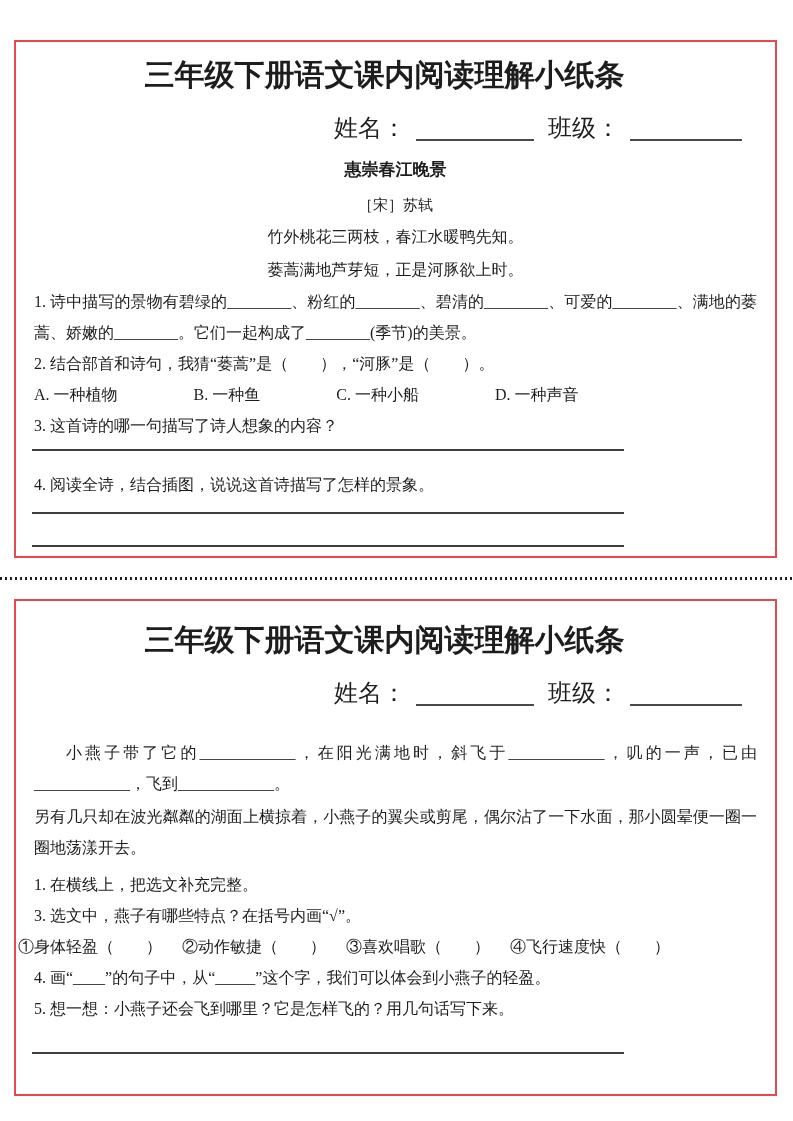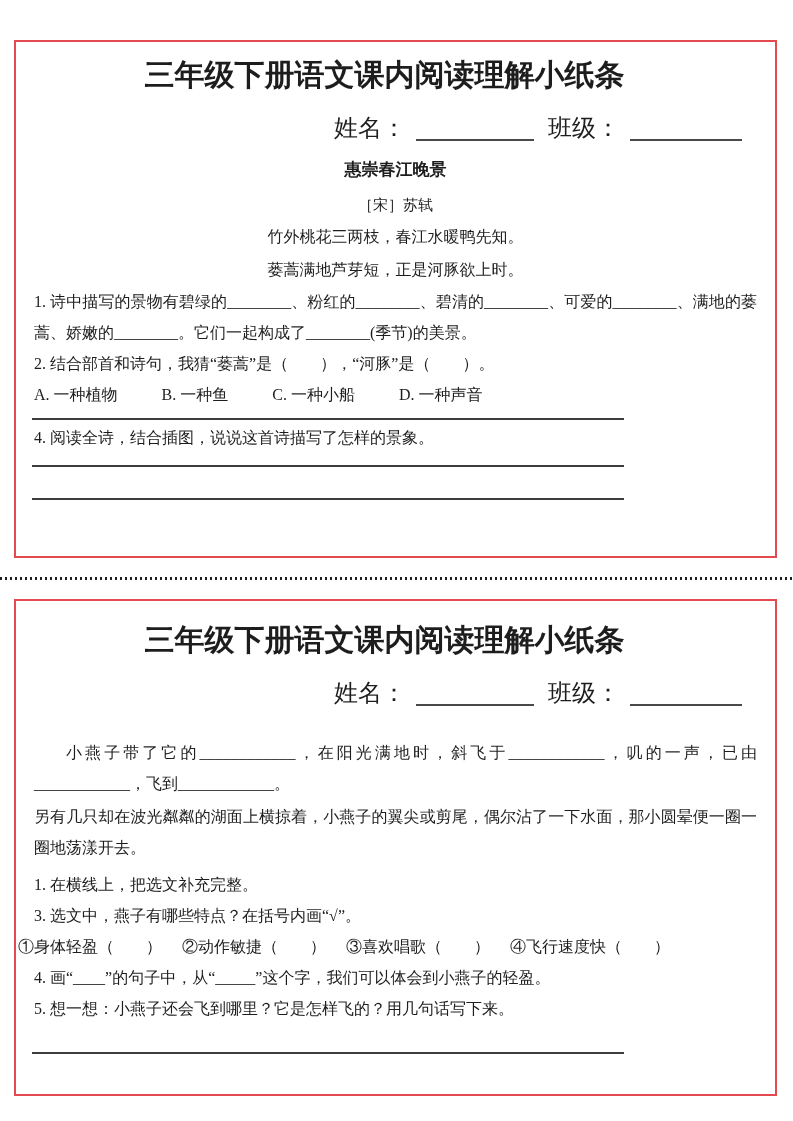--- a/index.html
+++ b/index.html
@@ -28,29 +28,29 @@
   .name-blank{width:118px;margin:0 14px 3px 10px;}
   .class-blank{width:112px;margin:0 0 3px 10px;}
   .poem-title{
     text-align:center;font-family:"Liberation Sans","DejaVu Sans",sans-serif;
     font-weight:bold;font-size:17px;line-height:20px;margin-top:16px;
   }
   .poem-author{text-align:center;font-size:15px;line-height:18px;margin-top:16px;}
   .poem-line{text-align:center;font-size:16px;line-height:20px;margin-top:13px;}
   .q{font-size:16px;line-height:31px;margin:0 18px;text-align:justify;}
   .q.first{margin-top:6px;}
-  .options-row{display:flex;gap:44px;margin:0 18px;font-size:16px;line-height:31px;white-space:nowrap;}
+  .options-row{display:flex;gap:76px;margin:0 18px;font-size:16px;line-height:31px;white-space:nowrap;}
   .inline-row{display:flex;gap:28px;margin:0 18px;font-size:16px;line-height:31px;white-space:nowrap;}
   .items-row{display:flex;gap:20px;margin:0 2px;font-size:16px;line-height:31px;white-space:nowrap;}
   .answer-line{border-bottom:2px solid #3d3d3d;width:592px;margin-left:16px;}
   .al-1{margin-top:8px;}
   .al-2{margin-top:12px;}
   .al-3{margin-top:31px;}
   .al-4{margin-top:28px;}
-  .q4-gap{margin-top:2px;}
+  .q4-gap{margin-top:18px;}
   .passage{font-size:16px;line-height:31px;margin:28px 18px 0 18px;text-align:justify;}
   .passage.p1{text-indent:2em;}
   .passage.p2{margin-top:2px;}
   .cut-divider{
     position:absolute;top:577px;left:0;width:793px;height:3px;
     background:repeating-linear-gradient(90deg,#1f1f1f 0 2px,transparent 2px 5px);
   }
 </style>
 </head>
 <body>
@@ -73,20 +73,21 @@
   <p class="q first">1. 诗中描写的景物有碧绿的________、粉红的________、碧清的________、可爱的________、满地的蒌蒿、娇嫩的________。它们一起构成了________(季节)的美景。</p>
   <p class="q">2. 结合部首和诗句，我猜“蒌蒿”是（　　），“河豚”是（　　）。</p>
 
   <div class="options-row">
     <span>A. 一种植物</span>
     <span>B. 一种鱼</span>
     <span>C. 一种小船</span>
     <span>D. 一种声音</span>
   </div>
 
+  <p class="q">3. 这首诗的哪一句描写了诗人想象的内容？</p>
   <div class="answer-line al-1"></div>
 
   <p class="q q4-gap">4. 阅读全诗，结合插图，说说这首诗描写了怎样的景象。</p>
   <div class="answer-line al-2"></div>
   <div class="answer-line al-3"></div>
 </section>
 
 <div class="cut-divider"></div>
 
 <section class="sheet" id="sheet2">

